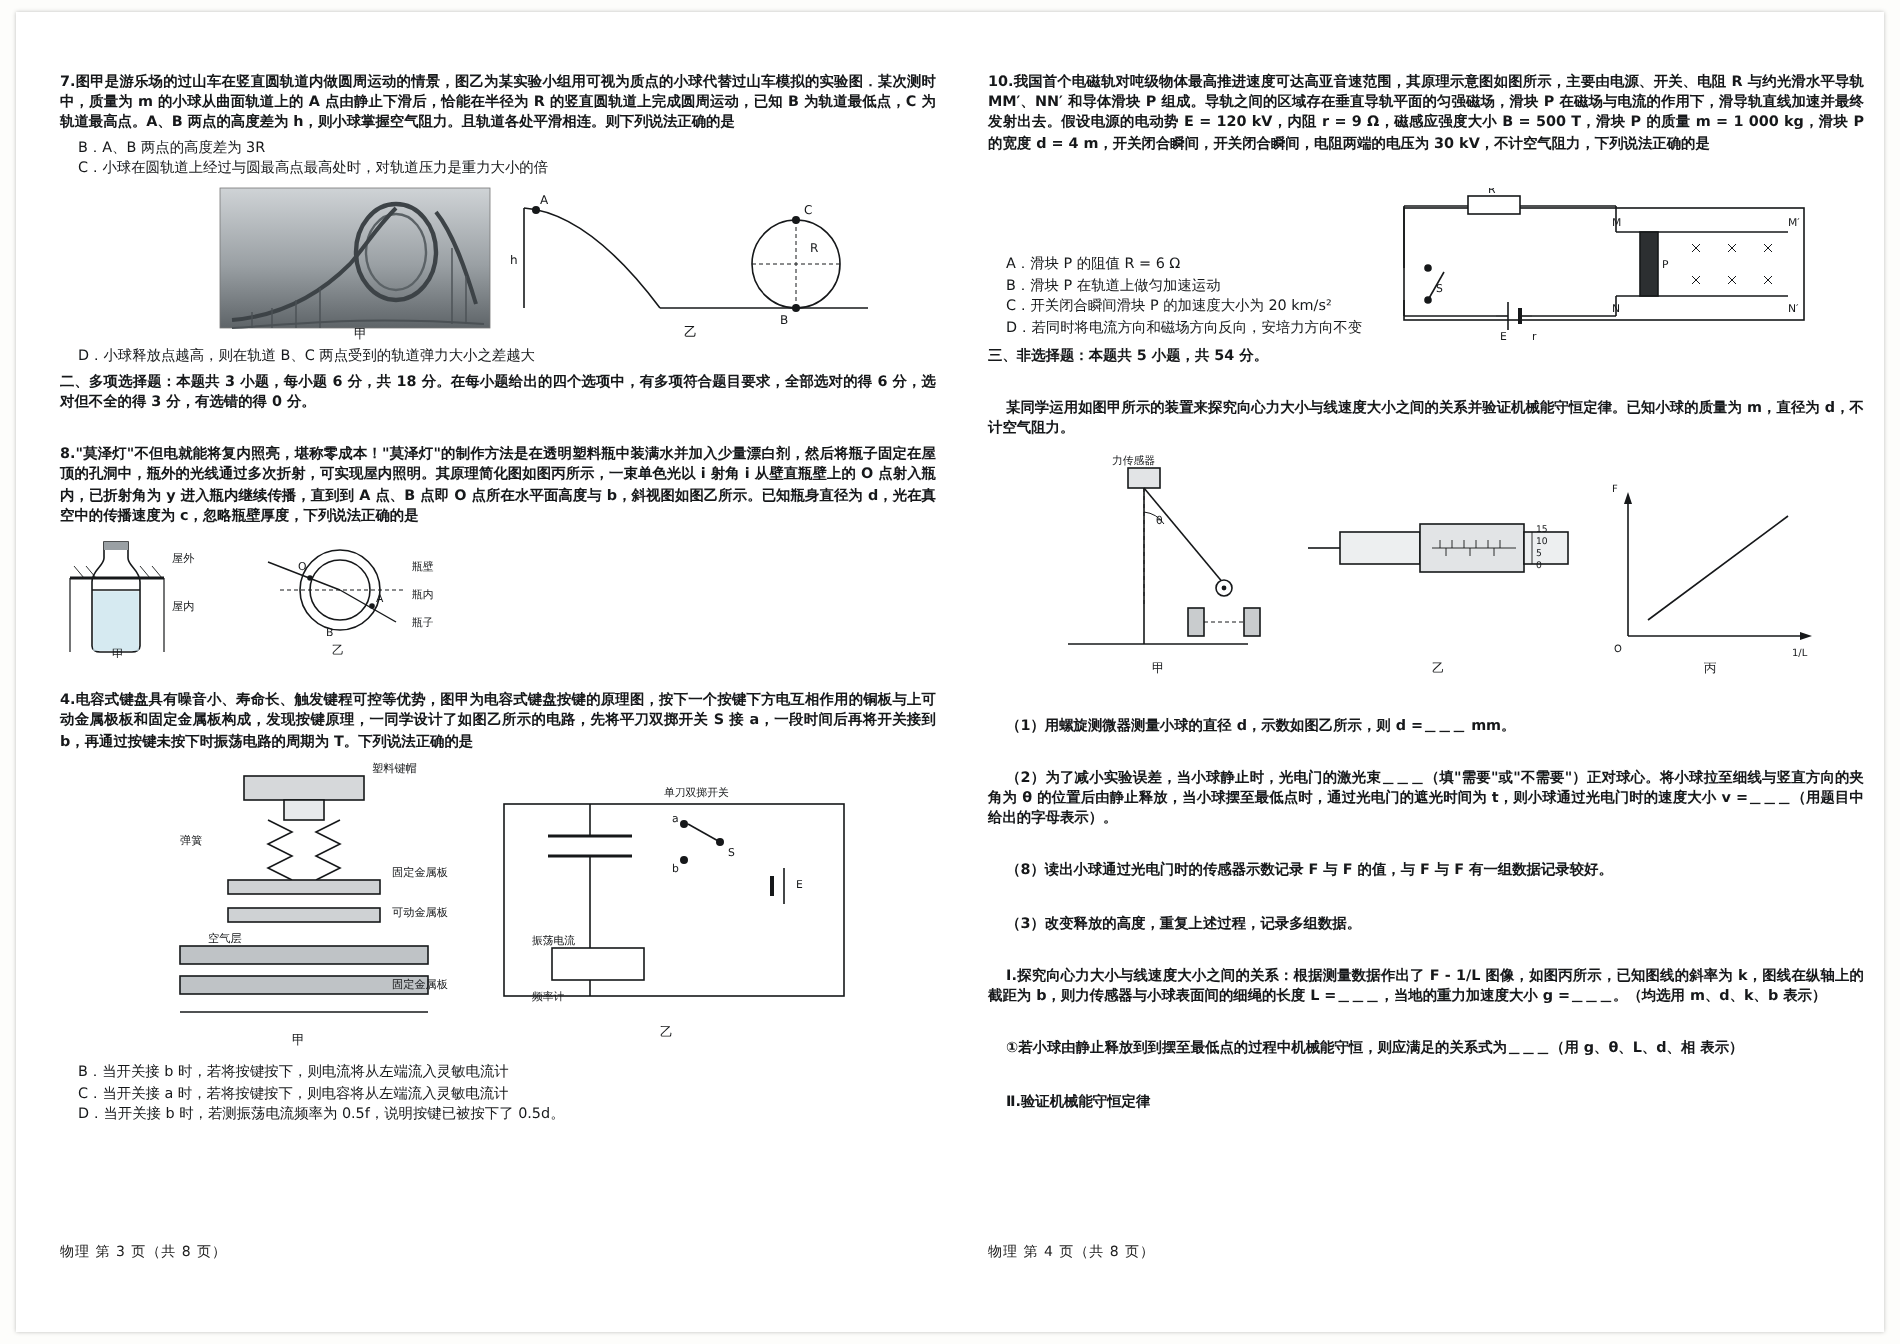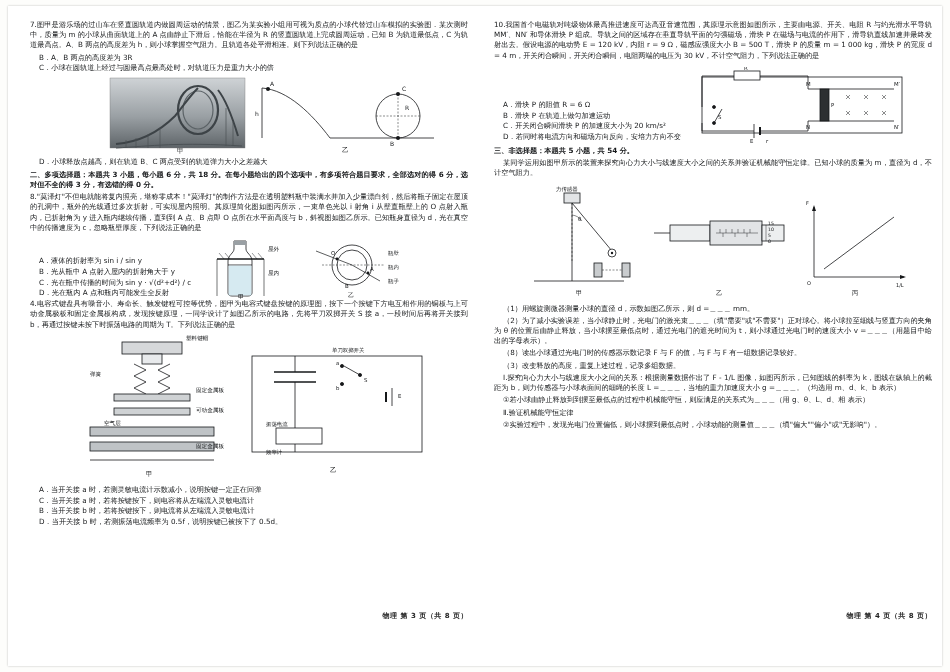--- a/index.html
+++ b/index.html
@@ -23,27 +23,27 @@
     font-size:7.2px;line-height:1.42;color:#16181a;
     text-align:justify;
   }
   .col-left{left:22px;}
   .col-right{left:486px;}
   .divider{
     position:absolute;left:469px;top:16px;width:1px;height:606px;
     background:#ffffff;
   }
   p{margin:0 0 1.5px 0;}
-  .q{margin:0 0 2px 0;text-indent:0;}
+  .q{margin:16px 0 2px 0;text-indent:0;font-weight:bold;}
   .indent{text-indent:9px;}
   .opt{margin:0 0 0.5px 0;padding-left:9px;}
   .sec-title{font-weight:bold;margin:3px 0 2px 0;}
   .footer{
-    position:absolute;bottom:10px;width:100%;text-align:right;
-    font-size:7px;color:#222;letter-spacing:.5px;font-weight:bold;
+    position:absolute;bottom:0;width:100%;text-align:left;
+    font-size:7px;color:#222;letter-spacing:.5px;
   }
   .figwrap{position:relative;margin:2px 0 3px 0;}
   svg{display:block;}
   .flexrow{display:flex;align-items:flex-end;gap:4px;}
 </style>
 </head>
 <body>
 
 <div class="page">
 <div class="sheet">
@@ -105,26 +105,20 @@
       </svg>
     </div>
 
     <p class="opt">D．小球释放点越高，则在轨道 B、C 两点受到的轨道弹力大小之差越大</p>
 
     <p class="sec-title">二、多项选择题：本题共 3 小题，每小题 6 分，共 18 分。在每小题给出的四个选项中，有多项符合题目要求，全部选对的得 6 分，选对但不全的得 3 分，有选错的得 0 分。</p>
 
     <p class="q">8."莫泽灯"不但电就能将复内照亮，堪称零成本！"莫泽灯"的制作方法是在透明塑料瓶中装满水并加入少量漂白剂，然后将瓶子固定在屋顶的孔洞中，瓶外的光线通过多次折射，可实现屋内照明。其原理简化图如图丙所示，一束单色光以 i 射角 i 从壁直瓶壁上的 O 点射入瓶内，已折射角为 y 进入瓶内继续传播，直到到 A 点、B 点即 O 点所在水平面高度与 b，斜视图如图乙所示。已知瓶身直径为 d，光在真空中的传播速度为 c，忽略瓶壁厚度，下列说法正确的是</p>
 
     <div class="flexrow">
-      <div style="flex:0 0 178px;">
-        <p class="opt">A．液体的折射率为 sin i / sin y</p>
-        <p class="opt">B．光从瓶中 A 点射入屋内的折射角大于 y</p>
-        <p class="opt">C．光在瓶中传播的时间为 sin y · √(d²+d²) / c</p>
-        <p class="opt">D．光在瓶内 A 点和瓶内可能发生全反射</p>
-      </div>
       <div style="flex:1;">
         <svg width="250" height="64" viewBox="0 0 250 64">
 
           <g stroke="#16181a" fill="none" stroke-width="0.8">
             <path d="M22 14 L22 6 L34 6 L34 14 C34 18 40 20 40 26 L40 58 C40 60 38 61 36 61 L20 61 C18 61 16 60 16 58 L16 26 C16 20 22 18 22 14 Z"></path>
             <line x1="16" y1="30" x2="40" y2="30"></line>
           </g>
           <rect x="16.6" y="30.6" width="22.8" height="29.8" fill="#cfe6ef" opacity="0.85"></rect>
           <rect x="22" y="6" width="12" height="4" fill="#9aa0a4"></rect>
           <line x1="5" y1="24" x2="52" y2="24" stroke="#16181a" stroke-width="1.6"></line>
@@ -208,37 +202,36 @@
         <text x="236" y="122" font-size="5.4" fill="#16181a" font-family="DejaVu Sans">频率计</text>
         <text x="302" y="20" font-size="5.4" fill="#16181a" font-family="DejaVu Sans">单刀双掷开关</text>
         <text x="306" y="33" font-size="5.4" fill="#16181a" font-family="DejaVu Sans">a</text>
         <text x="306" y="58" font-size="5.4" fill="#16181a" font-family="DejaVu Sans">b</text>
         <text x="334" y="50" font-size="5.4" fill="#16181a" font-family="DejaVu Sans">S</text>
         <text x="368" y="66" font-size="5.4" fill="#16181a" font-family="DejaVu Sans">E</text>
         <text x="300" y="140" font-size="6.4" fill="#16181a" font-family="DejaVu Sans">乙</text>
       </svg>
     </div>
 
-    <p class="opt">A．当开关接 a 时，若测灵敏电流计示数减小，说明按键一定正在回弹</p>
+    <p class="opt">B．当开关接 b 时，若将按键按下，则电流将从左端流入灵敏电流计</p>
     <p class="opt">C．当开关接 a 时，若将按键按下，则电容将从左端流入灵敏电流计</p>
-    <p class="opt">B．当开关接 b 时，若将按键按下，则电流将从左端流入灵敏电流计</p>
     <p class="opt">D．当开关接 b 时，若测振荡电流频率为 0.5f，说明按键已被按下了 0.5d。</p>
 
     <div class="footer" style="left:0;">物理 第 3 页（共 8 页）</div>
   </div>
 
   <div class="col col-right">
 
     <div class="flexrow">
       <div style="flex:1;">
         <p class="q">10.我国首个电磁轨对吨级物体最高推进速度可达高亚音速范围，其原理示意图如图所示，主要由电源、开关、电阻 R 与约光滑水平导轨 MM′、NN′ 和导体滑块 P 组成。导轨之间的区域存在垂直导轨平面的匀强磁场，滑块 P 在磁场与电流的作用下，滑导轨直线加速并最终发射出去。假设电源的电动势 E = 120 kV，内阻 r = 9 Ω，磁感应强度大小 B = 500 T，滑块 P 的质量 m = 1 000 kg，滑块 P 的宽度 d = 4 m，开关闭合瞬间，开关闭合瞬间，电阻两端的电压为 30 kV，不计空气阻力，下列说法正确的是</p>
       </div>
     </div>
 
-    <div class="flexrow" style="margin-top:4px;">
+    <div class="flexrow" style="margin-top:15px;">
       <div style="flex:0 0 190px;">
         <p class="opt">A．滑块 P 的阻值 R = 6 Ω</p>
         <p class="opt">B．滑块 P 在轨道上做匀加速运动</p>
         <p class="opt">C．开关闭合瞬间滑块 P 的加速度大小为 20 km/s²</p>
         <p class="opt">D．若同时将电流方向和磁场方向反向，安培力方向不变</p>
       </div>
       <div style="flex:1;">
         <svg width="235" height="76" viewBox="0 0 235 76">
           <g stroke="#16181a" fill="none" stroke-width="0.8">
             <rect x="14" y="10" width="200" height="56"></rect>
@@ -371,19 +364,18 @@
       </svg>
     </div>
 
     <p class="q indent">（1）用螺旋测微器测量小球的直径 d，示数如图乙所示，则 d =＿＿＿ mm。</p>
     <p class="q indent">（2）为了减小实验误差，当小球静止时，光电门的激光束＿＿＿（填"需要"或"不需要"）正对球心。将小球拉至细线与竖直方向的夹角为 θ 的位置后由静止释放，当小球摆至最低点时，通过光电门的遮光时间为 t，则小球通过光电门时的速度大小 v =＿＿＿（用题目中给出的字母表示）。</p>
     <p class="q indent">（8）读出小球通过光电门时的传感器示数记录 F 与 F 的值，与 F 与 F 有一组数据记录较好。</p>
     <p class="q indent">（3）改变释放的高度，重复上述过程，记录多组数据。</p>
     <p class="q indent">Ⅰ.探究向心力大小与线速度大小之间的关系：根据测量数据作出了 F - 1/L 图像，如图丙所示，已知图线的斜率为 k，图线在纵轴上的截距为 b，则力传感器与小球表面间的细绳的长度 L =＿＿＿，当地的重力加速度大小 g =＿＿＿。（均选用 m、d、k、b 表示）</p>
     <p class="q indent">①若小球由静止释放到到摆至最低点的过程中机械能守恒，则应满足的关系式为＿＿＿（用 g、θ、L、d、相 表示）</p>
     <p class="q indent">Ⅱ.验证机械能守恒定律</p>
-    <p class="q indent">②实验过程中，发现光电门位置偏低，则小球摆到最低点时，小球动能的测量值＿＿＿（填"偏大""偏小"或"无影响"）。</p>
 
     <div class="footer" style="left:0;">物理 第 4 页（共 8 页）</div>
   </div>
 
 </div>
 </div>
 
 </body></html>

